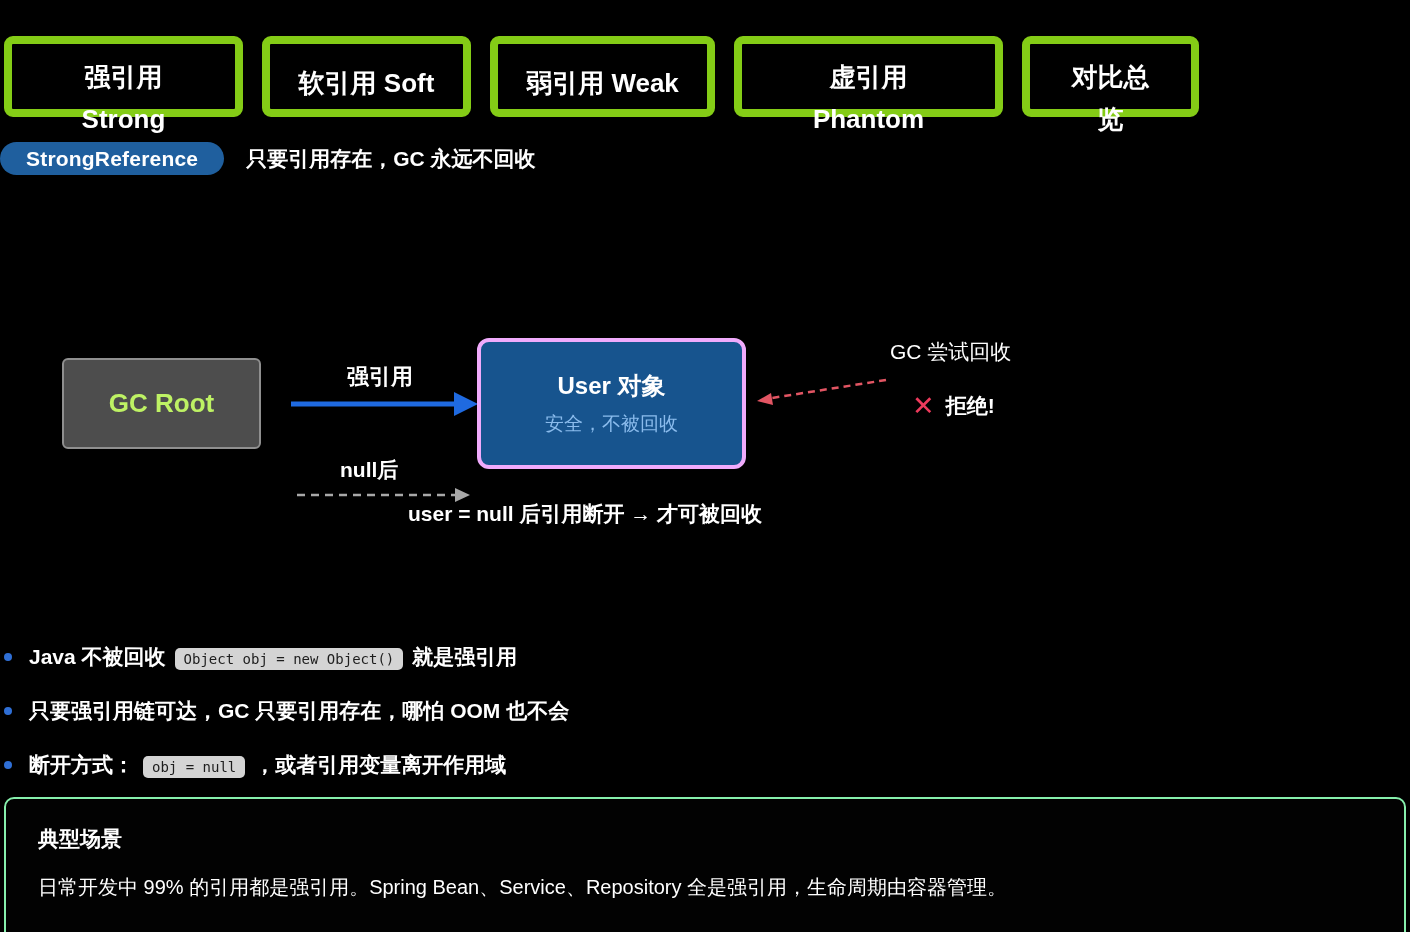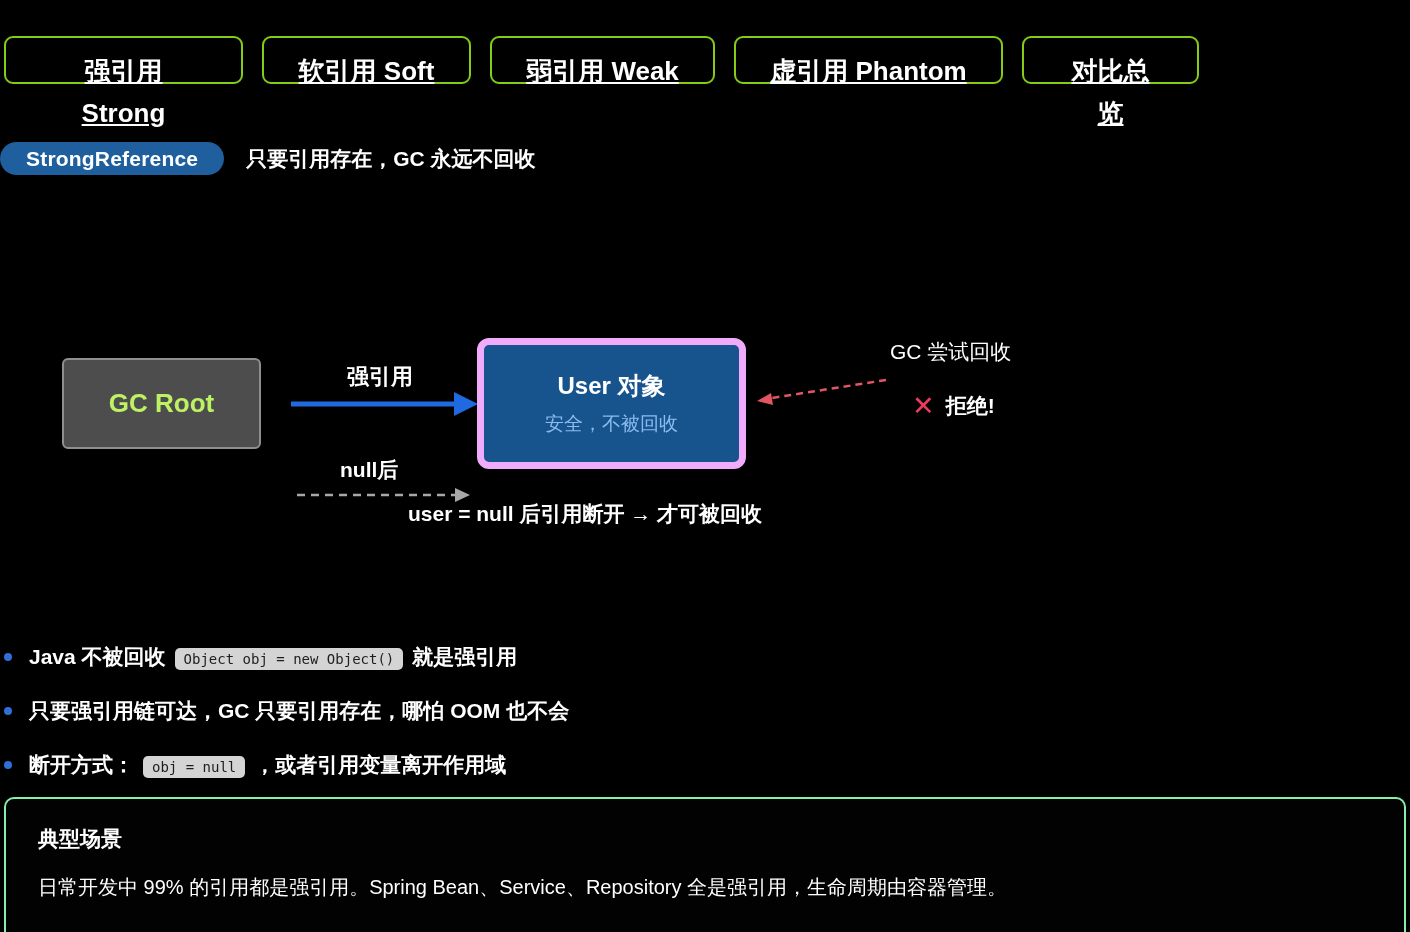--- a/index.html
+++ b/index.html
@@ -3,25 +3,24 @@
 <meta charset="utf-8">
 <style>
   html,body{margin:0;padding:0;background:#000;}
   .stage{
     position:relative;width:1410px;height:932px;background:#000;overflow:hidden;
     font-family:"Liberation Sans","DejaVu Sans",sans-serif;color:#fff;
   }
   
   .tabs{position:absolute;top:36px;left:4px;display:flex;gap:19px;}
   .tab{
-    box-sizing:border-box;height:48px;background:#000;border:2px solid #84cc16;border-radius:9px;
+    box-sizing:border-box;height:81px;background:#000;border:8px solid #84cc16;border-radius:9px;
     color:#fff;font-weight:bold;font-size:26px;line-height:42px;text-align:center;
     padding:12px 34px 0;overflow:visible;cursor:pointer;
     font-family:"Liberation Sans","DejaVu Sans",sans-serif;
-    text-decoration:underline;
   }
   .tab.t1{width:239px;}
   .tab.t2{width:209px;padding:12px 20px 0;}
   .tab.t3{width:225px;padding:12px 20px 0;}
   .tab.t4{width:269px;}
   .tab.t5{width:177px;padding:12px 36px 0;}
   
   .header-row{position:absolute;top:142px;left:0;display:flex;align-items:center;}
   .badge{
     display:inline-block;height:33px;line-height:33px;padding:0 26px;border-radius:17px;
@@ -33,21 +32,21 @@
   .gcroot{
     position:absolute;left:62px;top:358px;width:199px;height:91px;box-sizing:border-box;
     background:#4d4d4d;border:2px solid #8f8f8f;border-radius:6px;
     display:flex;align-items:center;justify-content:center;
     font-size:26px;font-weight:bold;color:#bef264;
   }
   .lbl{position:absolute;color:#fff;}
   .strong-lbl{left:300px;top:362px;width:160px;text-align:center;font-size:22px;font-weight:bold;}
   .userbox{
     position:absolute;left:477px;top:338px;width:269px;height:131px;box-sizing:border-box;
-    background:#17548e;border:7px solid #f0abfc;border-radius:12px;
+    background:#17548e;border:4px solid #f0abfc;border-radius:12px;
     display:flex;flex-direction:column;align-items:center;justify-content:center;gap:9px;
   }
   .user-title{font-size:24px;font-weight:bold;color:#fff;}
   .user-sub{font-size:19px;color:#8abbec;}
   .gc-try{left:890px;top:338px;font-size:21px;font-weight:400;}
   .reject{position:absolute;left:912px;top:392px;display:flex;align-items:center;gap:11px;}
   .reject .x{color:#ee3a5c;font-size:27px;font-weight:bold;line-height:27px;}
   .reject .txt{color:#fff;font-size:21px;font-weight:bold;}
   .null-lbl{left:340px;top:456px;font-size:21px;font-weight:600;}
   .null-note{left:408px;top:500px;font-size:21px;font-weight:bold;}

